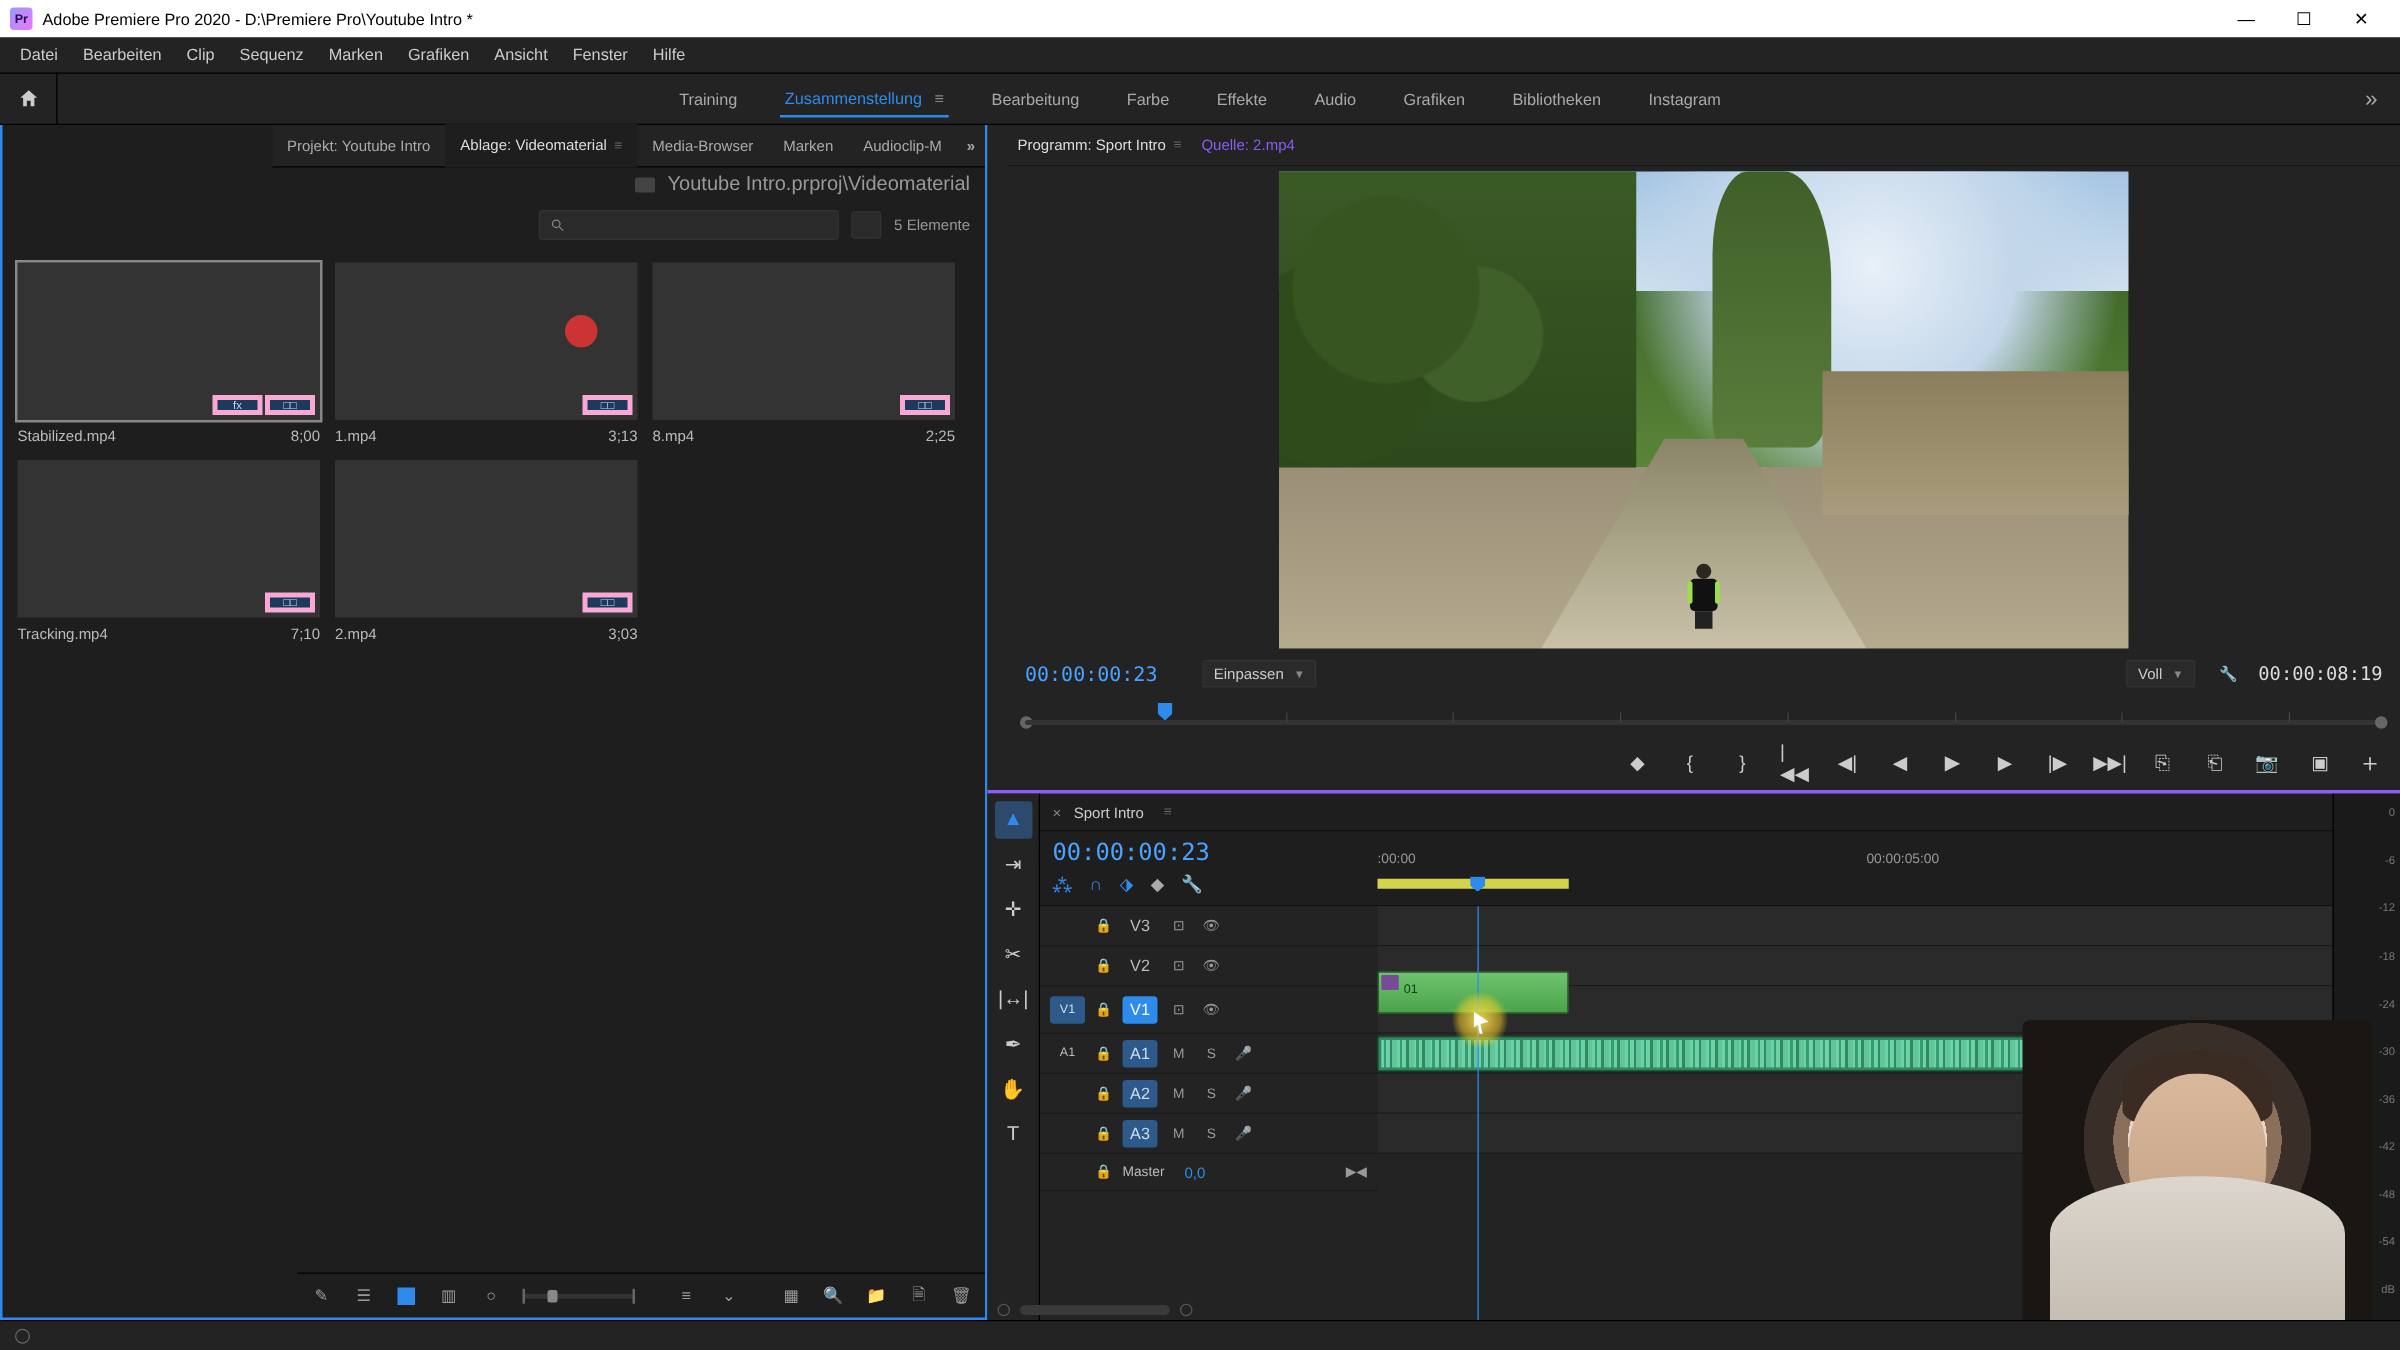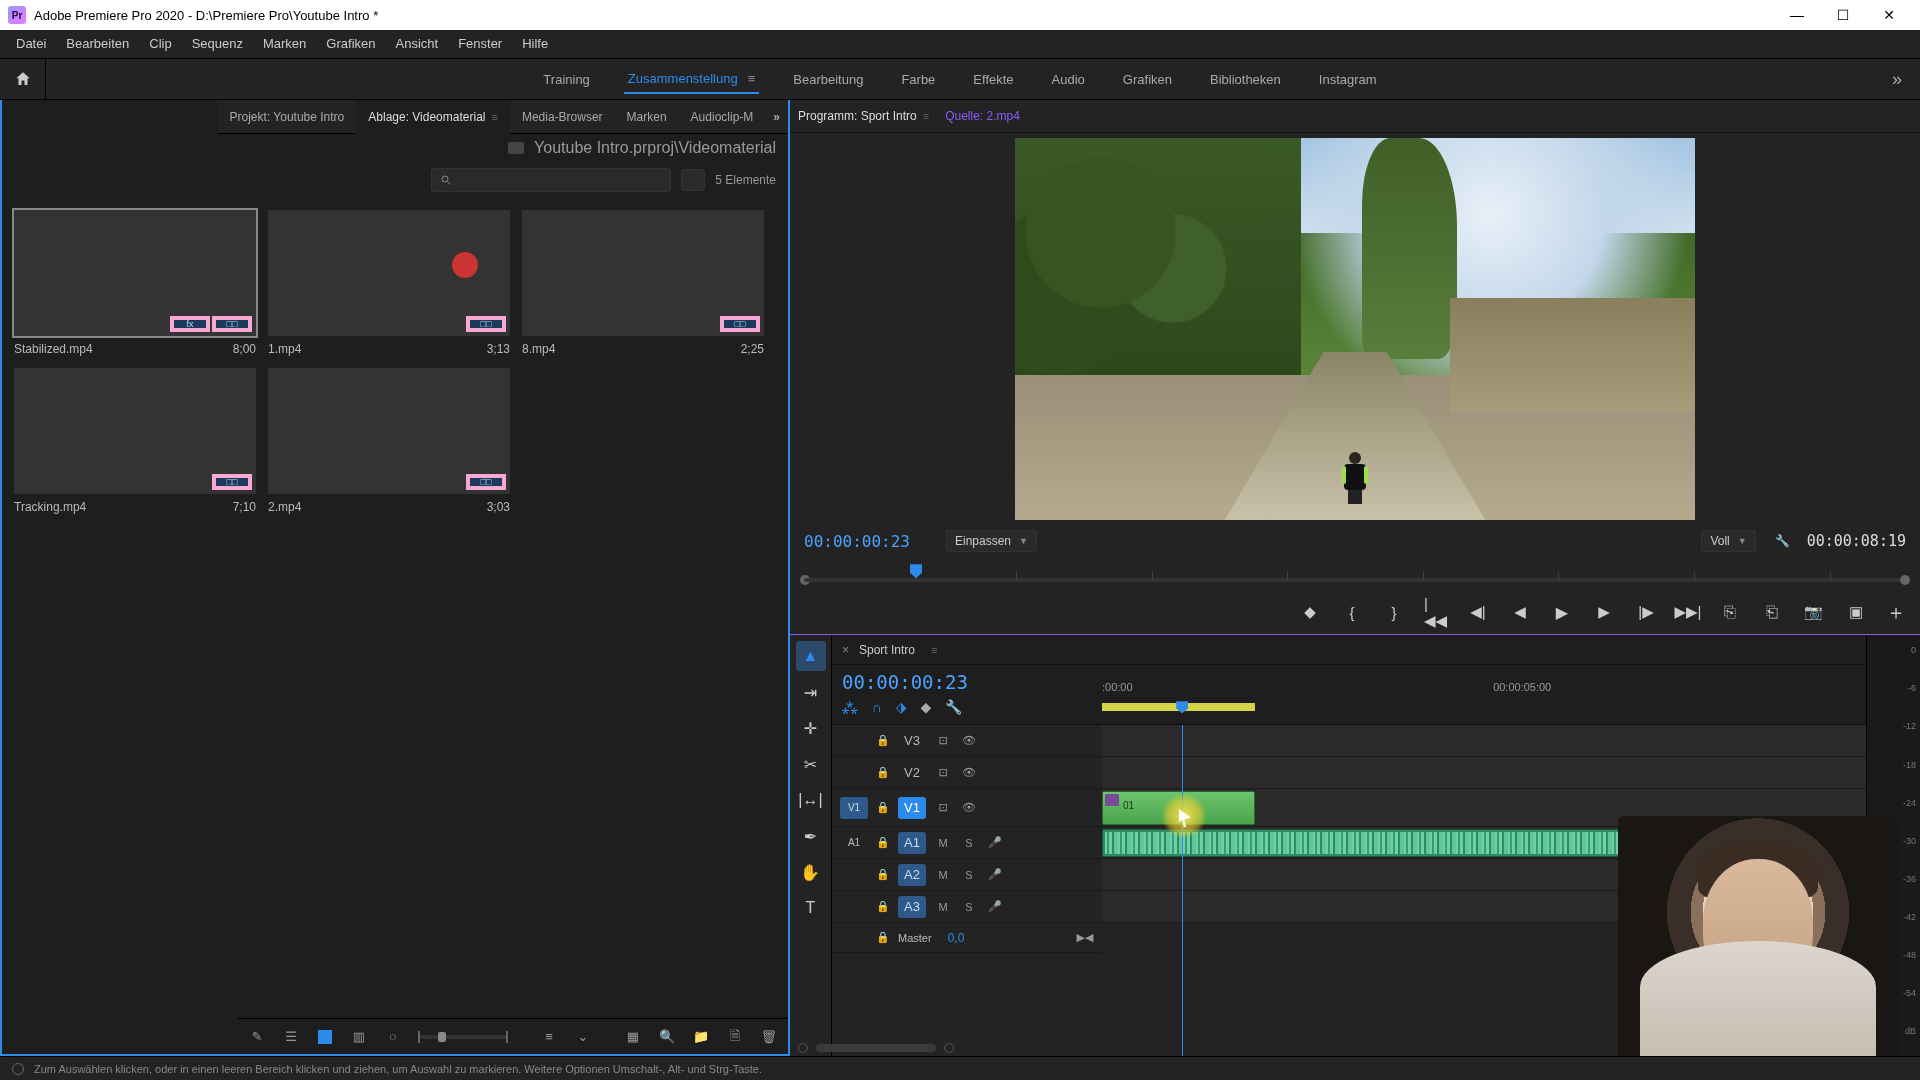--- a/index.html
+++ b/index.html
@@ -62,21 +62,21 @@
 .pf-blue-box { width: 14px; height: 14px; background: #2d8ceb; }
 .zoom-slider { flex: 0 0 90px; height: 4px; background: #333; position: relative; margin-left: auto; }
 .zoom-slider::before, .zoom-slider::after { content: ""; position: absolute; top: -4px; width: 2px; height: 12px; background: #666; }
 .zoom-slider::before { left: 0; } .zoom-slider::after { right: 0; }
 .zoom-handle { position: absolute; left: 20px; top: -3px; width: 8px; height: 10px; background: #888; border-radius: 2px; }
 
 
 .right-col { flex: 1; display: flex; flex-direction: column; }
 
 
-.program-panel { flex: 0 0 56%; background: #232323; display: flex; flex-direction: column; border-bottom: 1px solid #8b5cf6; }
+.program-panel { flex: 0 0 56%; background: #232323; display: flex; flex-direction: column; border-bottom: 3px solid #8b5cf6; padding-left: 16px; }
 .program-tabs { display: flex; align-items: center; height: 33px; background: #232323; font-size: 12px; padding-left: 8px; gap: 16px; border-bottom: 1px solid #161616; }
 .program-tabs .ptab { color: #ddd; cursor: pointer; display: flex; align-items: center; }
 .program-tabs .ptab.dim { color: #8b5cf6; }
 .program-view { flex: 1; display: flex; align-items: center; justify-content: center; background: #232323; }
 .program-frame { width: 680px; height: 382px; background: #000; position: relative; overflow: hidden; }
 .scene { position: absolute; inset: 0; background:
   linear-gradient(to bottom, rgba(0,0,0,0) 0%, rgba(0,0,0,0) 62%, #9a8f77 62%, #b4aa8e 100%),
   radial-gradient(circle at 70% 20%, #e8f0f8 0%, #c3d7ea 20%, transparent 35%),
   linear-gradient(to bottom, #a4c5e3 0%, #cfe0ee 25%, #416a2a 25%, #5a8538 62%, transparent 62%);
 }
@@ -153,21 +153,21 @@
 .track-row.master .mval { color: #2d8ceb; margin-left: 8px; font-size: 12px; }
 
 .track-content { flex: 1; position: relative; background: #232323; }
 .track-lane { position: absolute; left: 0; right: 0; background: #2a2a2a; border-bottom: 1px solid #1a1a1a; }
 .lane-v3 { top: 0; height: 32px; }
 .lane-v2 { top: 32px; height: 32px; }
 .lane-v1 { top: 64px; height: 38px; }
 .lane-a1 { top: 102px; height: 32px; }
 .lane-a2 { top: 134px; height: 32px; }
 .lane-a3 { top: 166px; height: 32px; }
-.clip-video { position: absolute; top: 66px; height: 34px; background: linear-gradient(#6ec46e, #4aa34a); border: 1px solid #2a6a2a; border-radius: 2px; overflow: hidden; }
+.clip-video { position: absolute; top: 52px; height: 34px; background: linear-gradient(#6ec46e, #4aa34a); border: 1px solid #2a6a2a; border-radius: 2px; overflow: hidden; }
 .clip-video .fx { position: absolute; left: 2px; top: 2px; width: 14px; height: 12px; background: #7a4a9a; border-radius: 1px; }
 .clip-video .lbl { position: absolute; left: 20px; top: 8px; font-size: 10px; color: #134013; }
 .clip-audio { position: absolute; top: 104px; height: 28px; background: #2f8a5f; border: 1px solid #1a5a3a; border-radius: 2px; overflow: hidden; }
 .clip-audio .wave { position: absolute; inset: 2px; background: repeating-linear-gradient(90deg, #7addb4 0 2px, #35a074 2px 4px, #7addb4 4px 7px, #2f8a5f 7px 9px, #6acfa6 9px 13px); opacity: 0.85; }
 .playhead-line { position: absolute; top: 0; bottom: 0; width: 1px; background: #2d8ceb; }
 .cursor-spot { position: absolute; width: 46px; height: 46px; background: radial-gradient(circle, rgba(255,230,80,0.9) 0%, rgba(255,210,40,0.5) 50%, transparent 70%); border-radius: 50%; pointer-events: none; }
 .cursor-arrow { position: absolute; width: 12px; height: 18px; background: #fff; clip-path: polygon(0 0, 100% 45%, 45% 55%, 60% 100%, 40% 100%, 30% 58%, 0 70%); pointer-events: none; }
 
 .tl-scroll { position: absolute; left: 0; right: 0; bottom: 0; height: 16px; display: flex; align-items: center; padding: 0 8px; gap: 8px; }
 .tl-scroll .sc-dot { width: 10px; height: 10px; border: 1px solid #555; border-radius: 50%; }
@@ -549,14 +549,13 @@
         <div class="face"></div>
         <div class="headphones"></div>
       </div>
     </div>
 
   </div>
 </div>
 
 <div class="statusbar">
   <div class="st-icon"></div>
-  <span>Zum Auswählen klicken, oder in einen leeren Bereich klicken und ziehen, um Auswahl zu markieren. Weitere Optionen Umschalt-, Alt- und Strg-Taste.</span>
 </div>
 
 </body></html>

